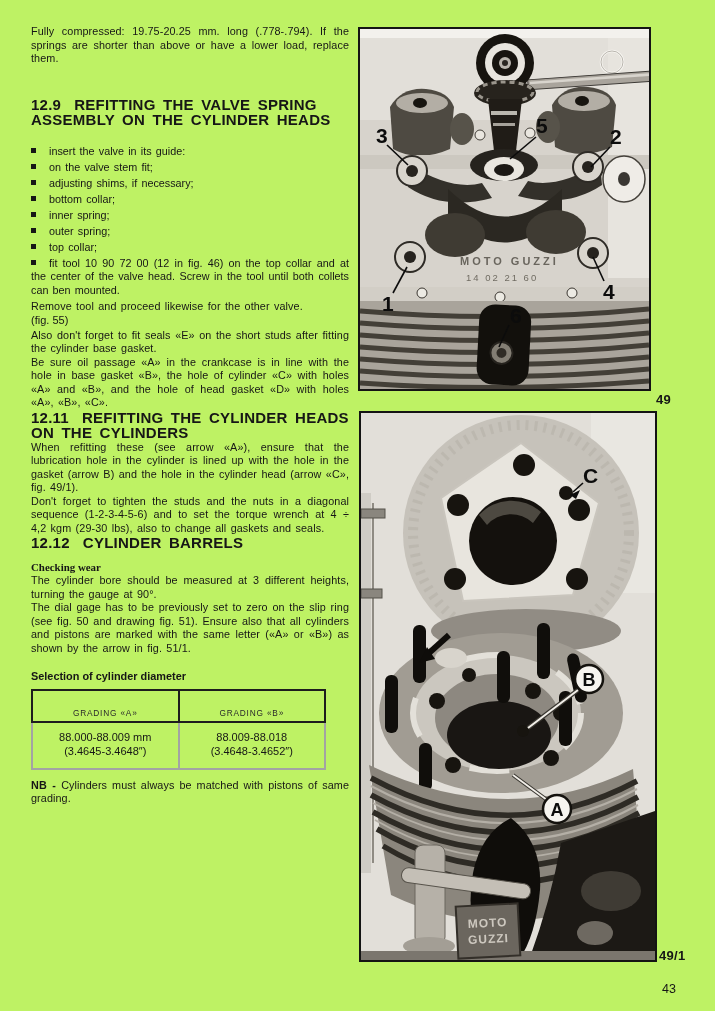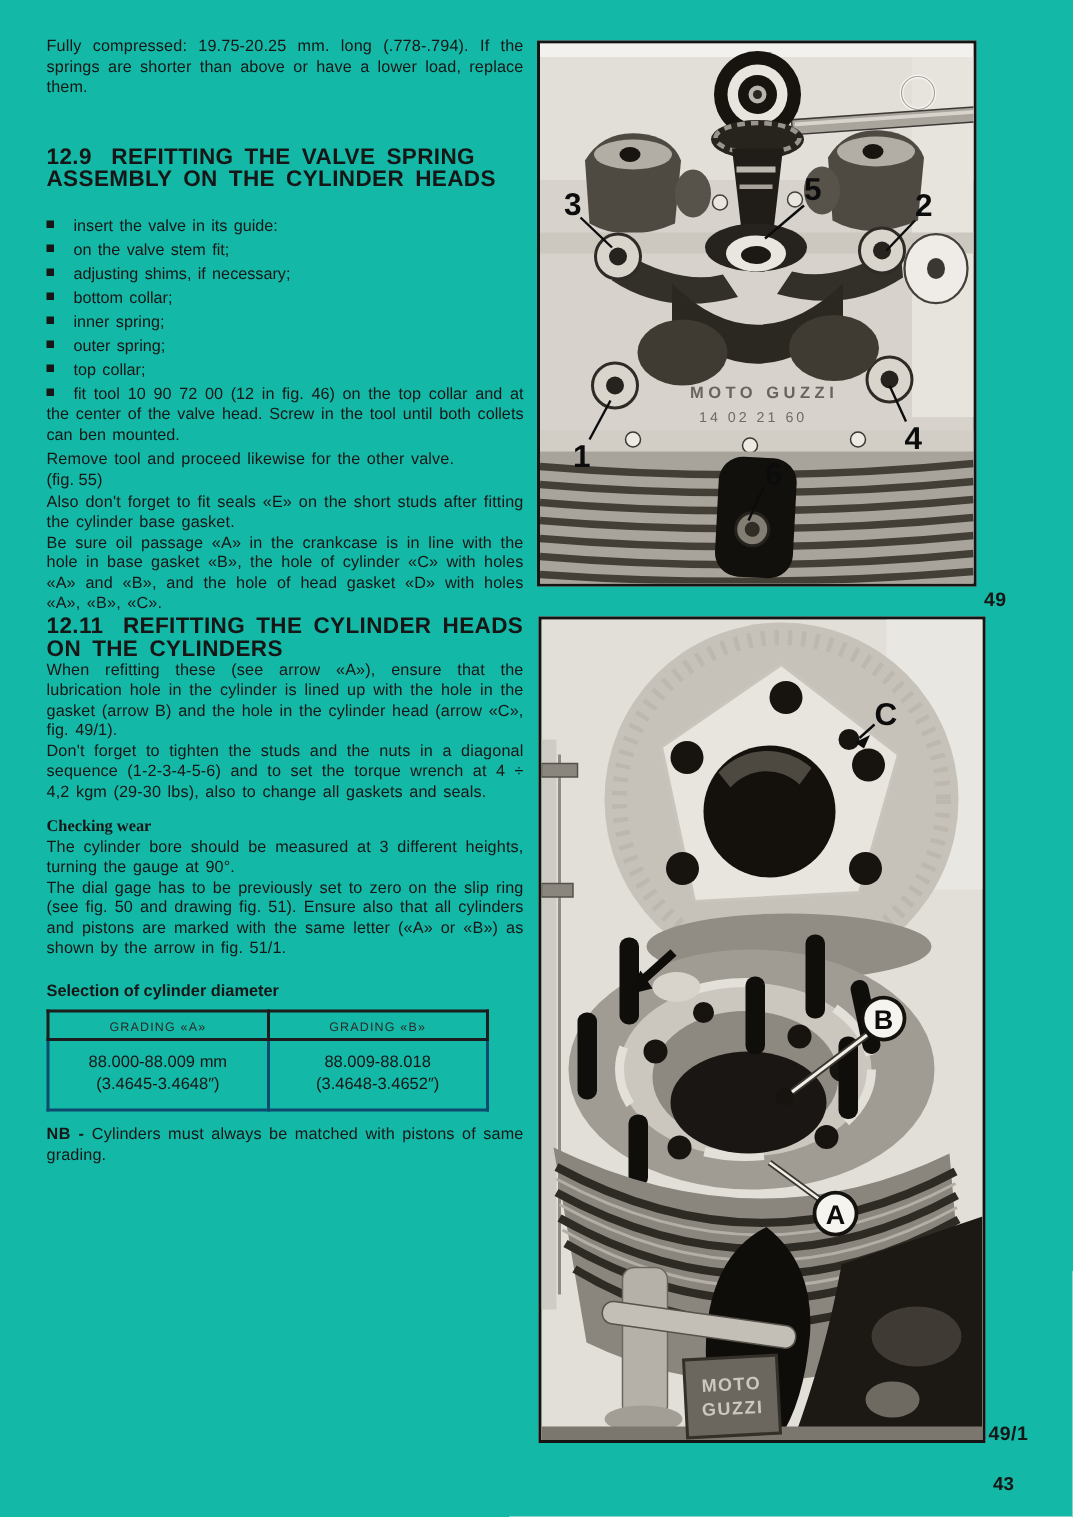--- a/index.html
+++ b/index.html
@@ -1,18 +1,18 @@
 <!DOCTYPE html>
 <html><head>
 <meta charset="utf-8">
 <style>
   html,body { margin:0; padding:0; background:#e9e9e9; }
   .page {
     position:relative; width:715px; height:1011px;
-    background:#14b8a6; color:#161616;
+    background:#bef264; color:#161616;
     font-family:"Liberation Sans", sans-serif;
     overflow:hidden;
   }
   .text-col { position:absolute; left:31px; top:25px; width:318px; }
   p.body {
     margin:0; font-size:10.8px; line-height:13.5px;
     text-align:justify; word-spacing:1.2px; letter-spacing:0.1px;
   }
   h3.sec {
     margin:0; font-size:15px; line-height:15.5px; font-weight:bold;
@@ -34,39 +34,39 @@
   .mt-1210p { margin-top:18px; }
   .mt-1211h { margin-top:30px; }
   .mt-1211p { margin-top:15px; }
   .mt-1212h { margin-top:17px; }
   .sub-head { margin:10px 0 0 0; font-size:10.9px; font-weight:bold; line-height:13.5px;font-family:Liberation Serif, serif; }
   .mt-1212p { margin-top:9px; }
   .tbl-title { margin:15px 0 0 0; font-size:10.9px; font-weight:bold; line-height:13.5px; }
   table.spec { border-collapse:collapse; width:295px; margin-top:5px; }
   table.spec th {
     border:2px solid #1d1d1d; font-size:8.3px; font-weight:normal; color:#2a2a2a;
-    letter-spacing:0.8px; padding:4px 0 3px 0; text-align:center;
+    letter-spacing:0.8px; padding:17px 0 3px 0; text-align:center;
   }
   table.spec td {
-    border:2px solid #0c4a6e; text-align:center;
+    border:2px solid #a3a3a3; text-align:center;
     font-size:11px; line-height:14.5px; padding:7px 0 9px 0;
   }
   p.nb { margin-top:9px; }
   p.nb b { letter-spacing:0.3px; }
   .photo {
     position:absolute; box-sizing:border-box;
     border:2px solid #141414; background:#d8d4ce;
   }
   .photo svg { display:block; width:100%; height:100%; }
   #photo-49  { left:358px; top:27px;  width:293px; height:364px; }
   #photo-491 { left:359px; top:411px; width:298px; height:551px; }
   .fig-label { position:absolute; font-weight:bold; font-size:13px; letter-spacing:0.3px; }
   #fig49-label  { left:656px; top:392px; }
   #fig491-label { left:659px; top:948px; }
-  #page-number  { position:absolute; left:662px; top:982px; font-weight:bold; font-size:12.5px; }
+  #page-number  { position:absolute; left:662px; top:982px; font-weight:normal; font-size:12.5px; }
   .co { font-weight:bold; font-size:21px; fill:#0c0c0c; }
   .co-line { stroke:#0c0c0c; stroke-width:1.6; }
 </style>
 </head>
 <body>
 
 <div class="page">
 
   <div class="text-col">
 
@@ -94,20 +94,23 @@
     <p class="body">Also don't forget to fit seals «E» on the short studs after fitting the cylinder base gasket.</p>
     <p class="body mt-1210p">Be sure oil passage «A» in the crankcase is in line with the hole in base gasket «B», the hole of cylinder «C» with holes «A» and «B», and the hole of head gasket «D» with holes «A», «B», «C».</p>
 
     <h3 class="sec mt-1211h">
       <span class="h-no">12.11</span><span>REFITTING THE CYLINDER HEADS ON THE CYLINDERS</span>
     </h3>
 
     <p class="body mt-1211p">When refitting these (see arrow «A»), ensure that the lubrication hole in the cylinder is lined up with the hole in the gasket (arrow B) and the hole in the cylinder head (arrow «C», fig. 49/1).</p>
     <p class="body">Don't forget to tighten the studs and the nuts in a diagonal sequence (1-2-3-4-5-6) and to set the torque wrench at 4 ÷ 4,2 kgm (29-30 lbs), also to change all gaskets and seals.</p>
 
+    <h3 class="sec mt-1212h">
+      <span class="h-no">12.12</span><span>CYLINDER BARRELS</span>
+    </h3>
 
     <p class="sub-head">Checking wear</p>
 
     <p class="body mt-1212p">The cylinder bore should be measured at 3 different heights, turning the gauge at 90°.</p>
     <p class="body">The dial gage has to be previously set to zero on the slip ring (see fig. 50 and drawing fig. 51). Ensure also that all cylinders and pistons are marked with the same letter («A» or «B») as shown by the arrow in fig. 51/1.</p>
 
     <p class="tbl-title">Selection of cylinder diameter</p>
 
     <table class="spec">
       <tbody>

